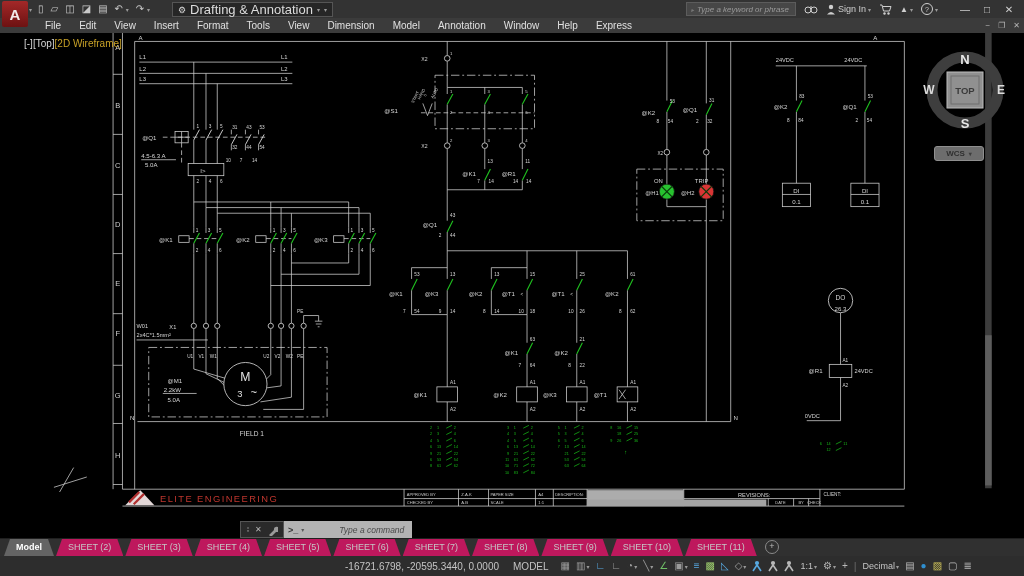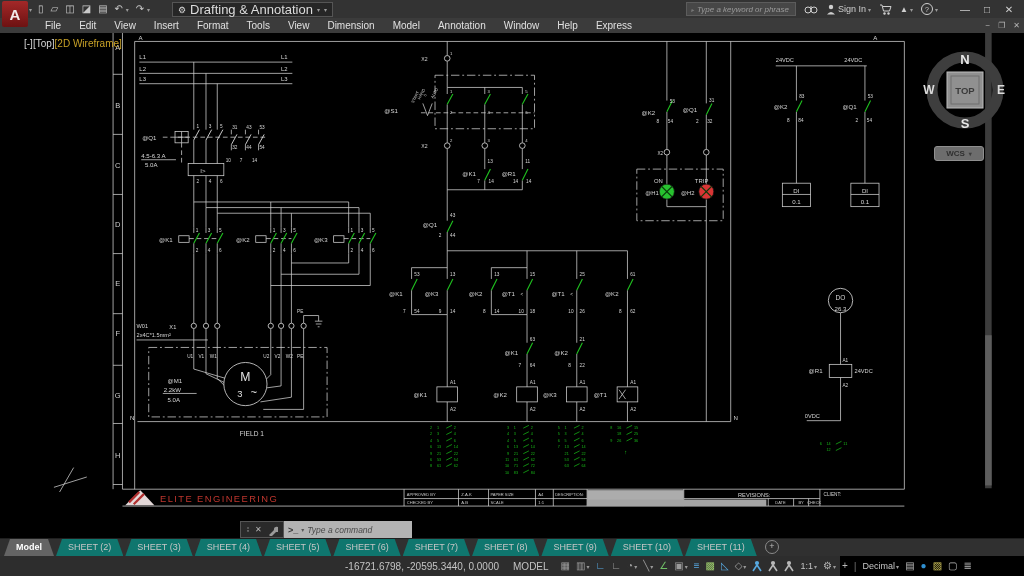--- a/index.html
+++ b/index.html
@@ -43,28 +43,28 @@
   .wcs-pill{position:absolute;left:934px;top:113px;width:48px;height:13px;background:#6d6d6d;border:1px solid #8f8f8f;border-radius:3px;display:flex;align-items:center;justify-content:center;gap:4px;color:#2f2f2f;font-size:8px;font-weight:bold;}
   .wcs-pill .caret{color:#3d3d3d;}
   
   .cmdwin{position:absolute;left:240px;top:488px;height:17px;display:flex;z-index:6;}
   .cmd-grip{width:38px;background:#2a2a2a;border:1px solid #555;display:flex;align-items:center;justify-content:space-around;padding:0 2px;}
   .cmd-grip .dots{color:#777;font-size:8px;letter-spacing:-1px;}
   .cmd-grip .x{color:#b5b5b5;font-size:8px;}
   .cmd-input{width:120px;background:#b3b3b3;display:flex;align-items:center;gap:3px;padding:0 4px;}
   .cmd-prompt{color:#333;font-size:9px;font-weight:bold;}
   .cmd-caret{color:#555;font-size:6px;}
-  .cmd-text{color:#4a4a4a;font-size:8.5px;font-style:italic;white-space:nowrap;}
+  .cmd-text{color:#4a4a4a;font-size:8.5px;font-style:italic;white-space:nowrap;margin-left:32px;}
   
   .sheettabs{position:absolute;left:0;top:538px;width:1024px;height:18px;background:#303030;border-top:1px solid #1f1f1f;display:flex;align-items:flex-end;padding-left:4px;box-sizing:border-box;}
-  .stab{height:17px;line-height:17px;font-size:9px;color:#c6c6c6;background:#0f766e;padding:0 12px;margin-right:2px;clip-path:polygon(6px 0,calc(100% - 6px) 0,100% 100%,0 100%);}
+  .stab{height:17px;line-height:17px;font-size:9px;color:#c6c6c6;background:#be185d;padding:0 12px;margin-right:2px;clip-path:polygon(6px 0,calc(100% - 6px) 0,100% 100%,0 100%);}
   .stab.active{background:#646464;color:#fff;font-weight:bold;}
   .stab-add{width:12px;height:12px;margin:0 0 2px 6px;border:1px solid #8a8a8a;border-radius:50%;color:#bbb;font-size:9px;line-height:11px;text-align:center;}
   
-  .statusbar{position:absolute;left:0;top:556px;width:840px;height:20px;background:#2d2d2d;display:flex;align-items:center;box-sizing:border-box;}
+  .statusbar{position:absolute;left:0;top:556px;width:1024px;height:20px;background:#2d2d2d;display:flex;align-items:center;box-sizing:border-box;}
   .sb-coords{margin-left:345px;color:#c4c4c4;font-size:10px;white-space:nowrap;}
   .sb-model{margin-left:14px;color:#c4c4c4;font-size:10px;}
   .sb-icons{margin-left:10px;display:flex;align-items:center;gap:2px;}
   .sb-ic{display:flex;align-items:center;padding:0 2px;}
   .sb-ic .g{font-size:10px;line-height:18px;}
   .sb-ic .t{font-size:9px;color:#c4c4c4;}
   .sb-ic .caret{margin-left:1px;}
   .sb-sep{color:#666;font-size:11px;padding:0 2px;}
 </style>
 </head>

